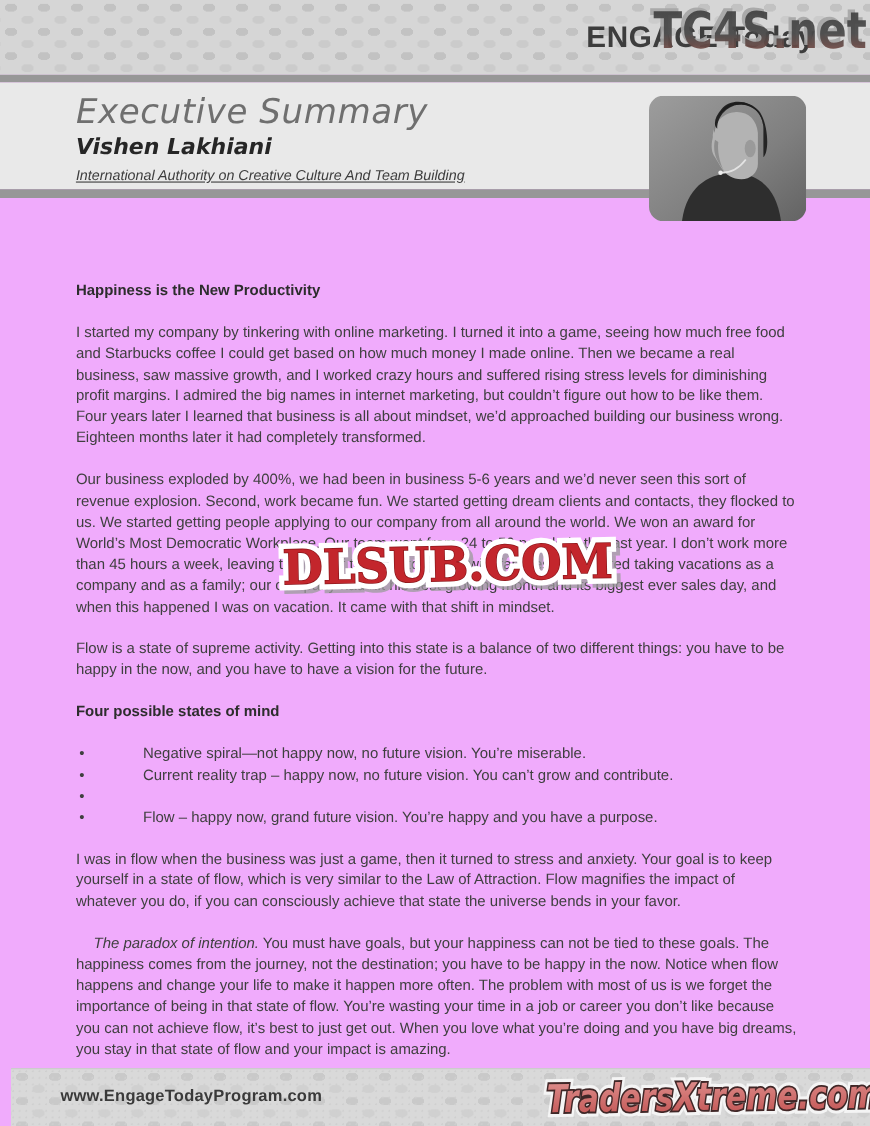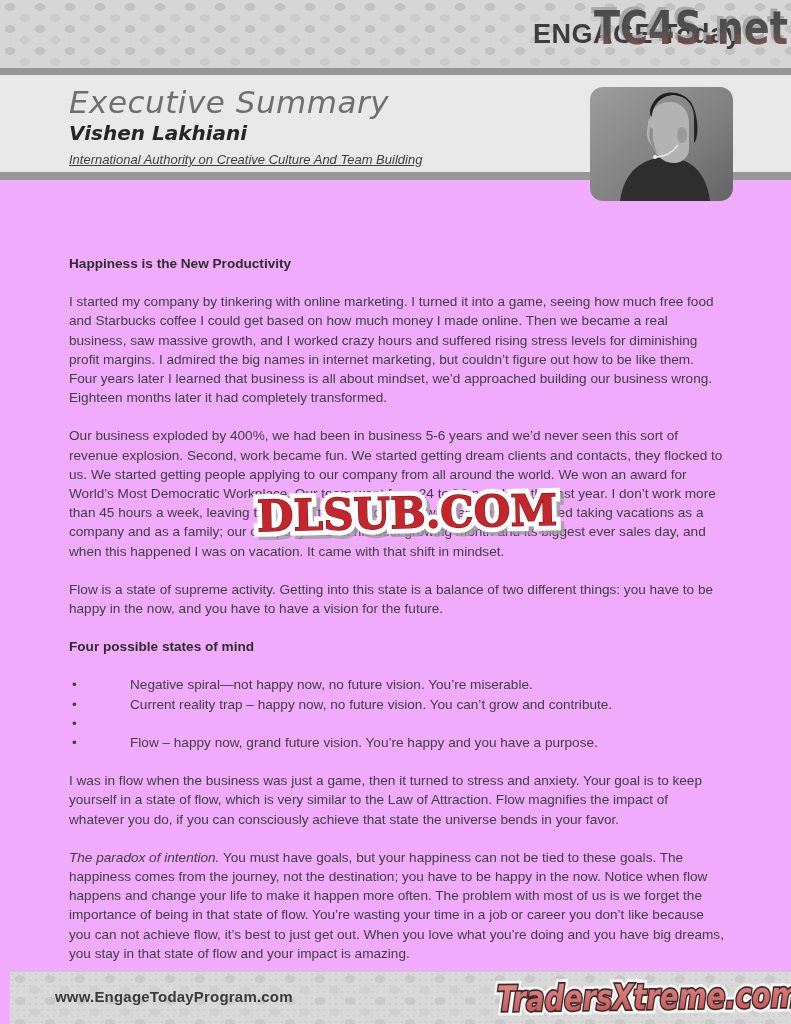--- a/index.html
+++ b/index.html
@@ -52,21 +52,21 @@
   }
   .portrait svg { display:block; }
 
   
   .article {
     position:absolute; left:69px; top:254px; width:655px;
     color:#3f3f3f; font-size:13.6px; line-height:19.2px;
   }
   .article h3 { font-size:13.6px; margin:0 0 19px; color:#2d2d2d; }
   .article p  { margin:0 0 19px; }
-  .article .lead-italic { font-style:italic; }
+  .article .lead-italic { font-style:italic;margin-left:16px; }
   .bullets { list-style:none; margin:0 0 19px; padding:0; }
   .bullets li { display:flex; }
   .bullets .dot { flex:0 0 58px; padding-left:3px; }
 
   
   .stamp {
     position:absolute; left:245px; top:483px; width:324px; height:60px;
     transform:rotate(-1.2deg);
   }
 

